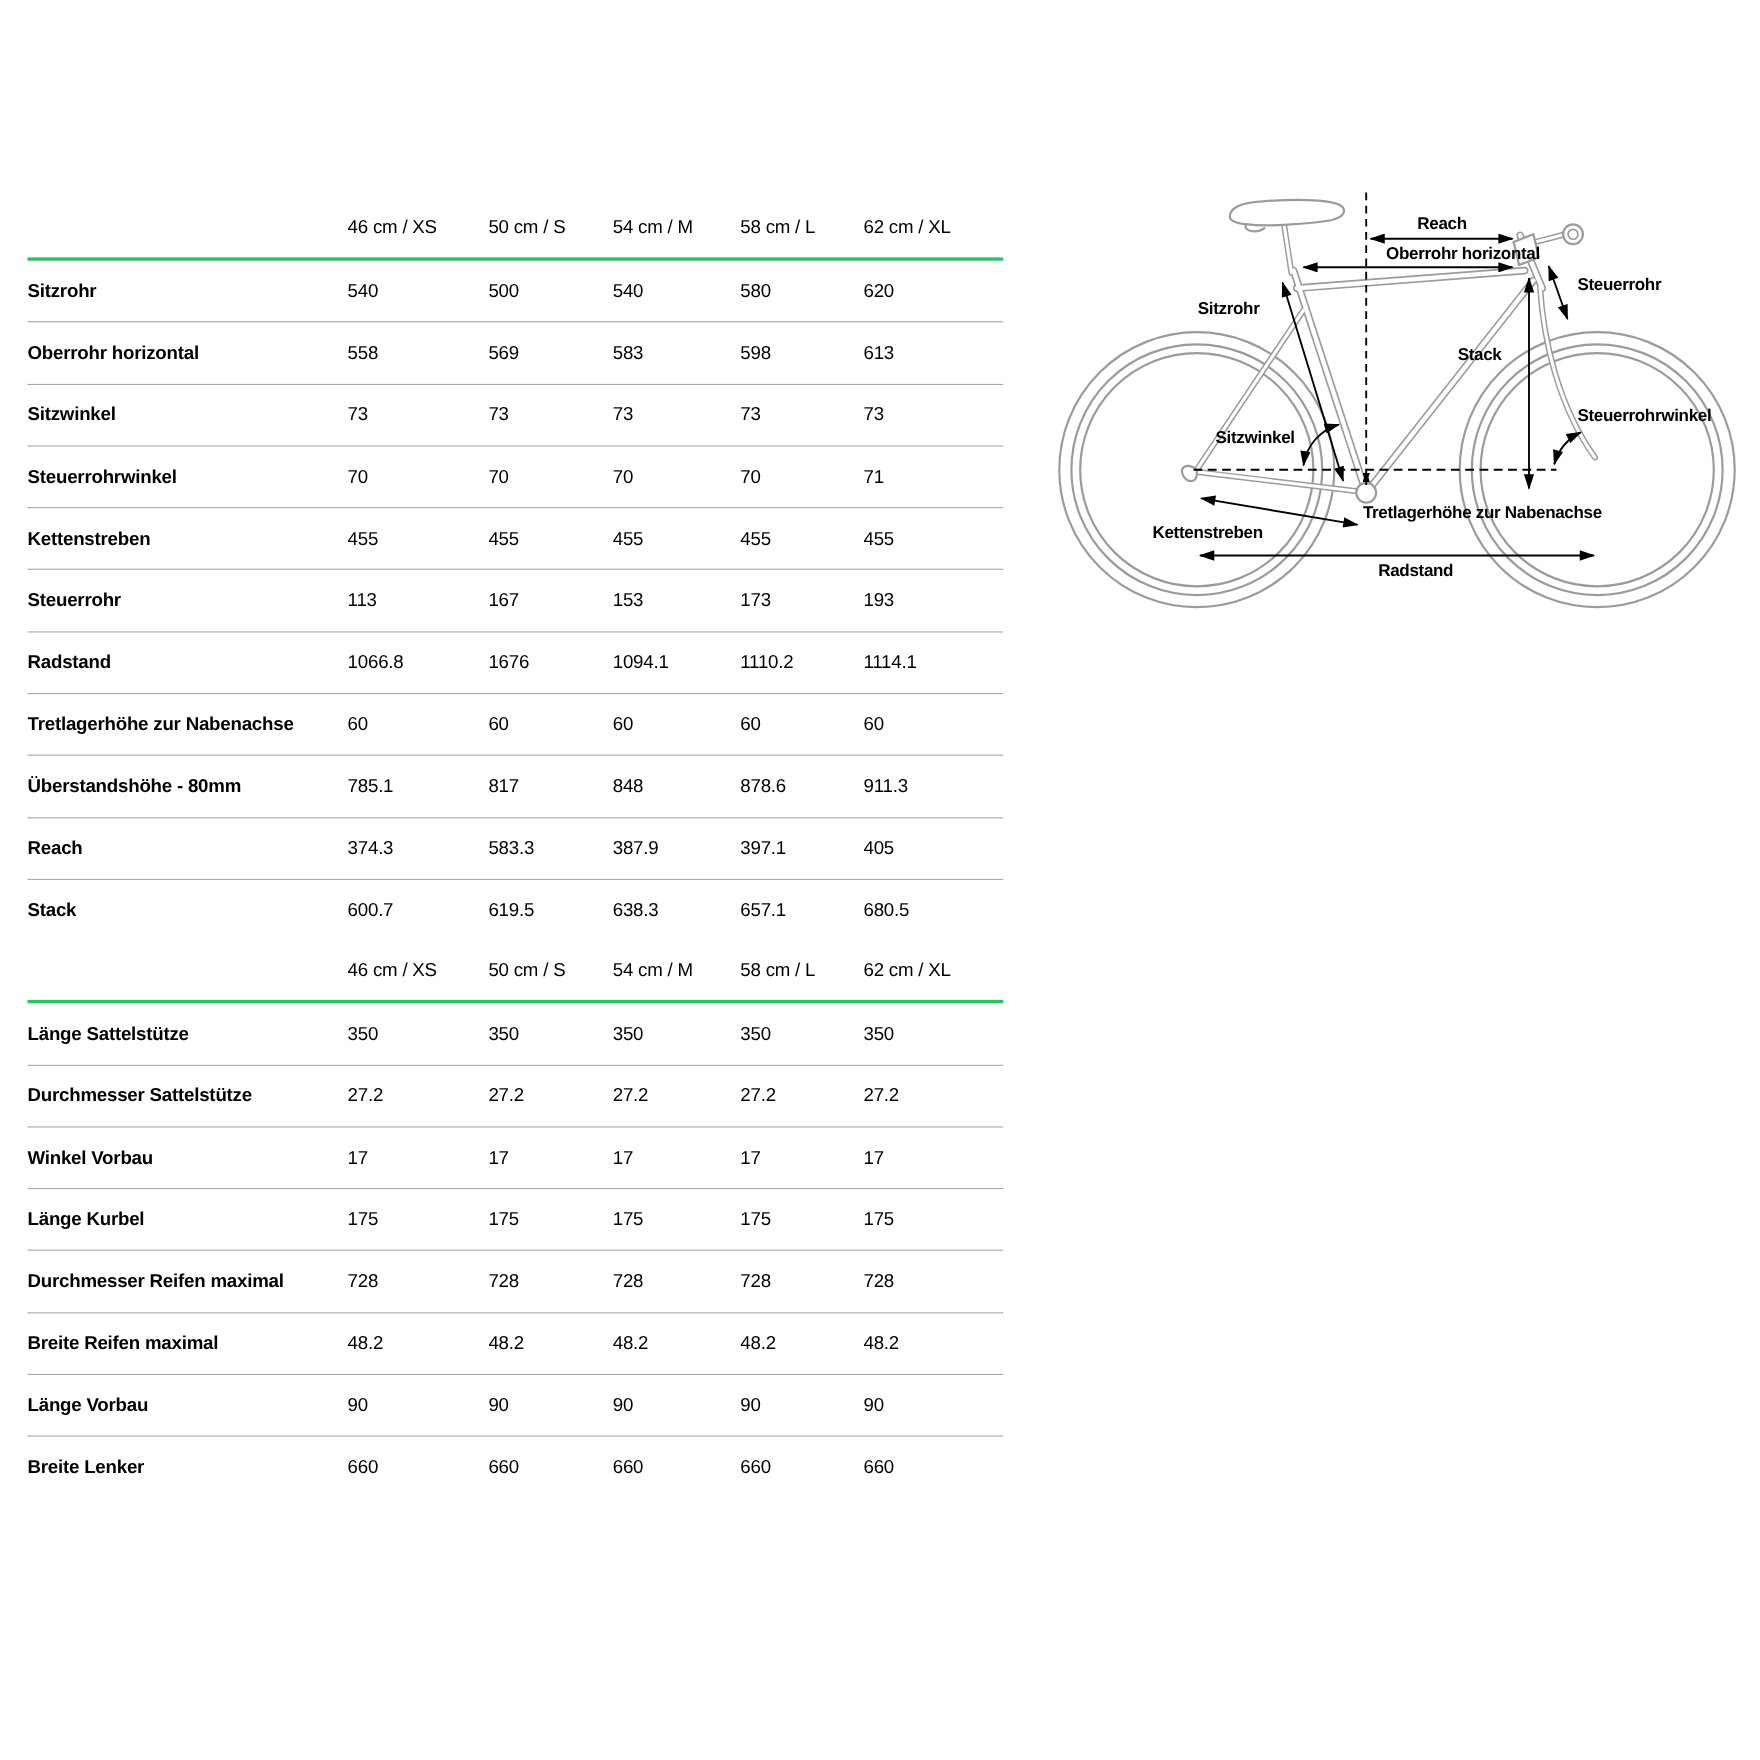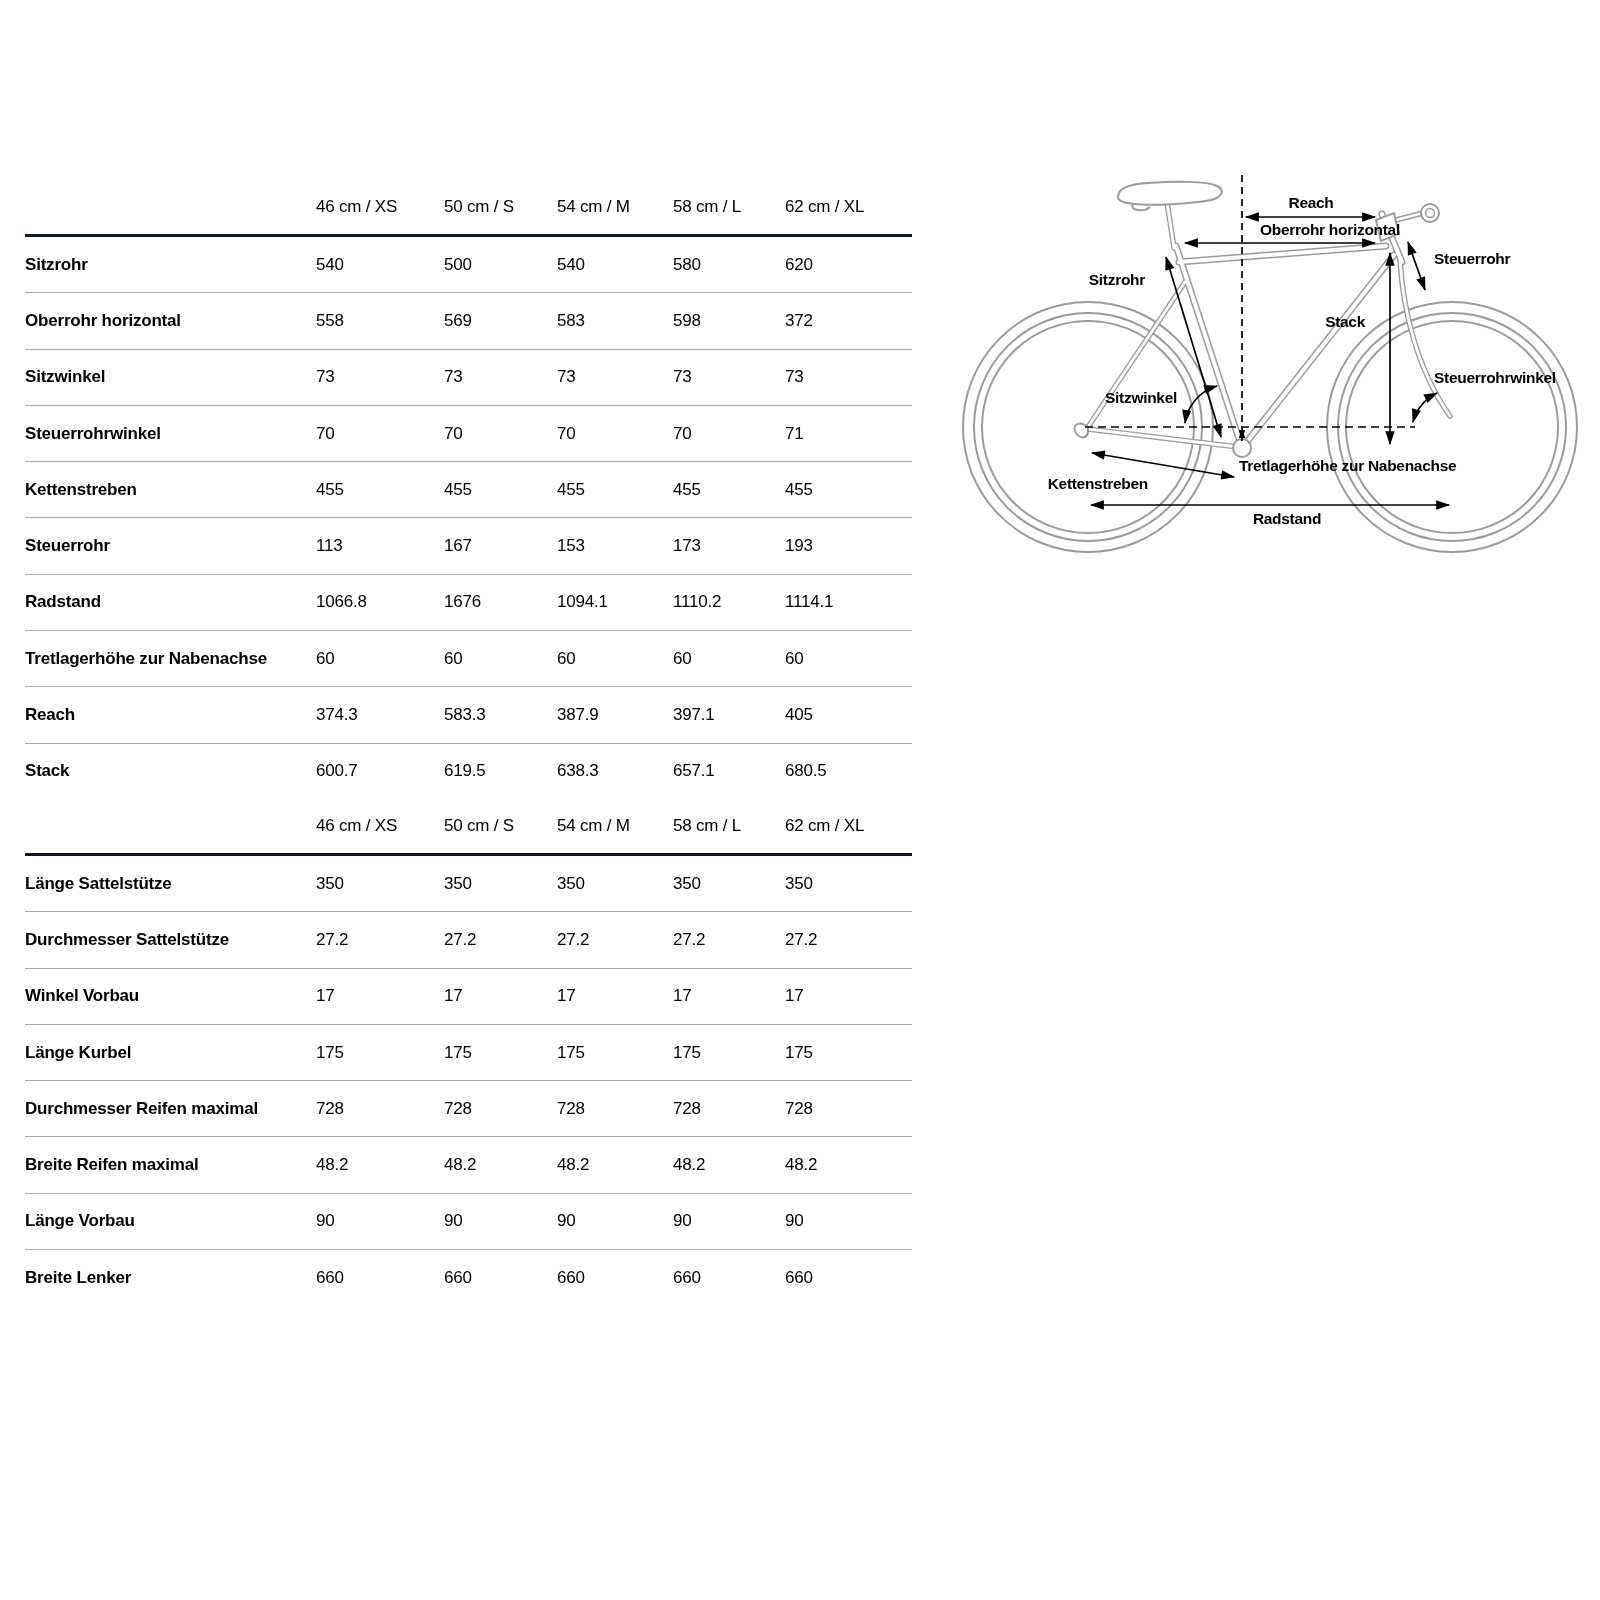--- a/index.html
+++ b/index.html
@@ -7,21 +7,21 @@
     position:relative; width:1600px; height:1600px; background:#ffffff;
     font-family:"Liberation Sans", sans-serif; color:#000;
     overflow:hidden;
   }
   .tables { position:absolute; left:25px; top:180px; width:887px; }
   .geo-row {
     display:grid;
     grid-template-columns:291px 128px 113px 116px 112px 127px;
     align-items:center;
   }
-  .geo-head { height:54px; border-bottom:3px solid #0f172a; }
+  .geo-head { height:54px; border-bottom:3px solid #22c55e; }
   .geo-data { height:55.3px; }
   .geo-data + .geo-data { border-top:1px solid #a9a9a9; }
   .cell {
     font-size:17px; letter-spacing:-0.2px; white-space:nowrap;
     overflow:hidden;
   }
   .cell.label { font-weight:bold; }
   .geo-head .cell { font-weight:400; }
   .diagram-box { position:absolute; left:945px; top:150px; width:645px; height:410px; }
   svg text { font-family:"Liberation Sans", sans-serif; }
@@ -48,21 +48,21 @@
           <div class="cell">540</div>
           <div class="cell">580</div>
           <div class="cell">620</div>
         </div>
         <div class="geo-row geo-data">
           <div class="cell label">Oberrohr horizontal</div>
           <div class="cell">558</div>
           <div class="cell">569</div>
           <div class="cell">583</div>
           <div class="cell">598</div>
-          <div class="cell">372</div>
+          <div class="cell">613</div>
         </div>
         <div class="geo-row geo-data">
           <div class="cell label">Sitzwinkel</div>
           <div class="cell">73</div>
           <div class="cell">73</div>
           <div class="cell">73</div>
           <div class="cell">73</div>
           <div class="cell">73</div>
         </div>
         <div class="geo-row geo-data">
@@ -97,20 +97,28 @@
           <div class="cell">1110.2</div>
           <div class="cell">1114.1</div>
         </div>
         <div class="geo-row geo-data">
           <div class="cell label">Tretlagerhöhe zur Nabenachse</div>
           <div class="cell">60</div>
           <div class="cell">60</div>
           <div class="cell">60</div>
           <div class="cell">60</div>
           <div class="cell">60</div>
+        </div>
+        <div class="geo-row geo-data">
+          <div class="cell label">Überstandshöhe - 80mm</div>
+          <div class="cell">785.1</div>
+          <div class="cell">817</div>
+          <div class="cell">848</div>
+          <div class="cell">878.6</div>
+          <div class="cell">911.3</div>
         </div>
         <div class="geo-row geo-data">
           <div class="cell label">Reach</div>
           <div class="cell">374.3</div>
           <div class="cell">583.3</div>
           <div class="cell">387.9</div>
           <div class="cell">397.1</div>
           <div class="cell">405</div>
         </div>
         <div class="geo-row geo-data">

